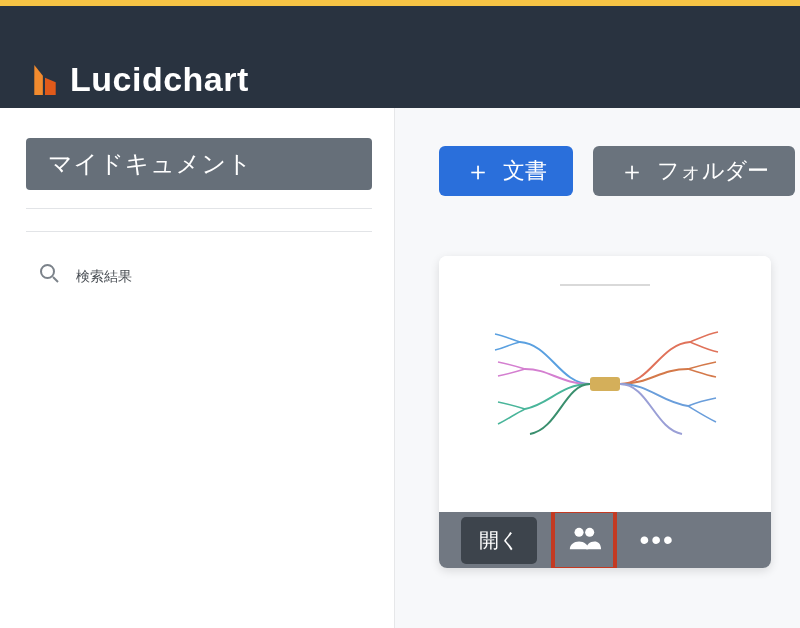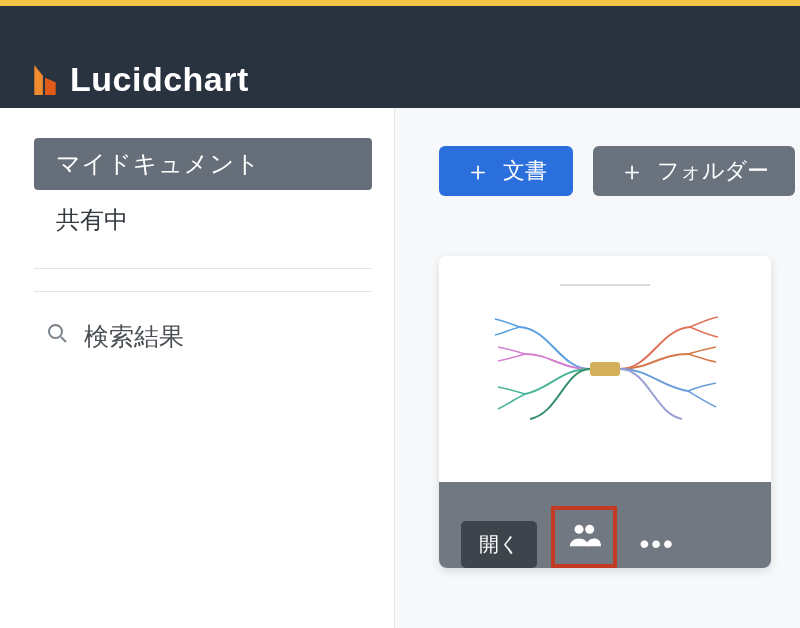--- a/index.html
+++ b/index.html
@@ -19,21 +19,21 @@
   }
   .logo-wrap { display:flex; align-items:center; gap:10px;margin-top:45px; }
   .logo-mark { width:30px; height:34px; display:flex; align-items:center; justify-content:center; }
   .logo-text {
     color:#fff; font-size:34px; font-weight:700; letter-spacing:0.5px;
   }
   .body-row { display:flex; height: calc(628px - 108px); }
   .sidebar {
     width: 395px;
     background:#fff;
-    padding: 30px 0 0 12px;
+    padding: 30px 0 0 4px;
     border-right:1px solid #e6e7e9;
   }
   .nav-block { padding: 0 22px; }
   .nav-pill {
     background:#666f79;
     color:#fff;
     font-size:24px;
     padding: 10px 22px;
     border-radius:4px;
     font-weight:500;
@@ -58,22 +58,22 @@
     font-size:19px; color:#4a4f55;
     padding: 10px 0 10px 10px;
     cursor:pointer;
   }
   .icon-slot { width:26px; height:26px; display:flex; align-items:center; justify-content:center; color:#7b828a; }
   .divider2 {
     border: none; border-top:1px solid #e2e4e7;
     margin: 22px 22px 18px 22px;
   }
   .search-item {
-    display:flex; align-items:flex-start; gap:14px;
-    font-size:25px; color:#4a4f55;
+    display:flex; align-items:flex-end; gap:14px;
+    font-size:14px; color:#4a4f55;
     padding: 10px 0 10px 32px;
     cursor:pointer;
   }
   .content {
     flex:1;
     padding: 38px 0 0 44px;
     position:relative;
     overflow:hidden;
   }
   .action-row { display:flex; gap:20px; }
@@ -94,23 +94,23 @@
     box-shadow: 0 3px 10px rgba(0,0,0,0.12);
     background:#fff;
     display:flex; flex-direction:column;
   }
   .thumb {
     flex:1; background:#fff;
     display:flex; align-items:center; justify-content:center;
     position:relative;
   }
   .cardbar {
-    height: 86px;
+    height: 56px;
     background:#717882;
-    display:flex; align-items:flex-end;
+    display:flex; align-items:center;
     padding-left:22px; gap:14px;
   }
   .open-btn {
     background:#3d444c; color:#fff;
     border:none; border-radius:5px;
     padding:10px 18px; font-size:20px;
     cursor:pointer;
   }
   .share-highlight {
     width:66px; height:62px;
@@ -150,23 +150,20 @@
     </span>
     <span class="logo-text">Lucidchart</span>
   </div>
 </header>
 
 <div class="body-row">
   <aside class="sidebar">
     <div class="nav-block">
       <span class="nav-pill">
         <span>マイドキュメント</span>
-      </span>
-      <span class="nav-item">
-        <span>共有中</span>
       </span>
     </div>
 
     <hr class="divider">
 
 
     <hr class="divider2">
 
     <div class="search-item">
       <span class="icon-slot">

